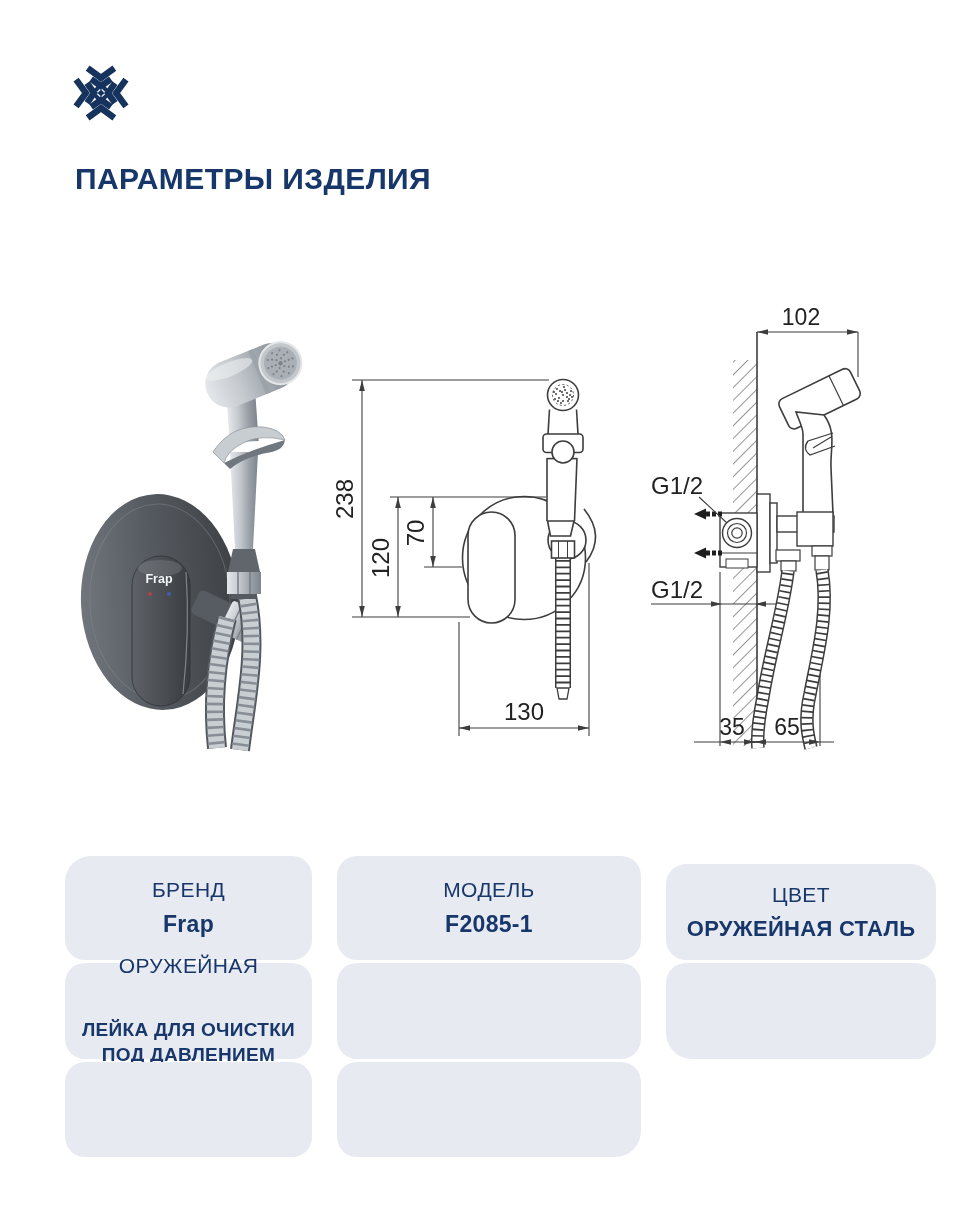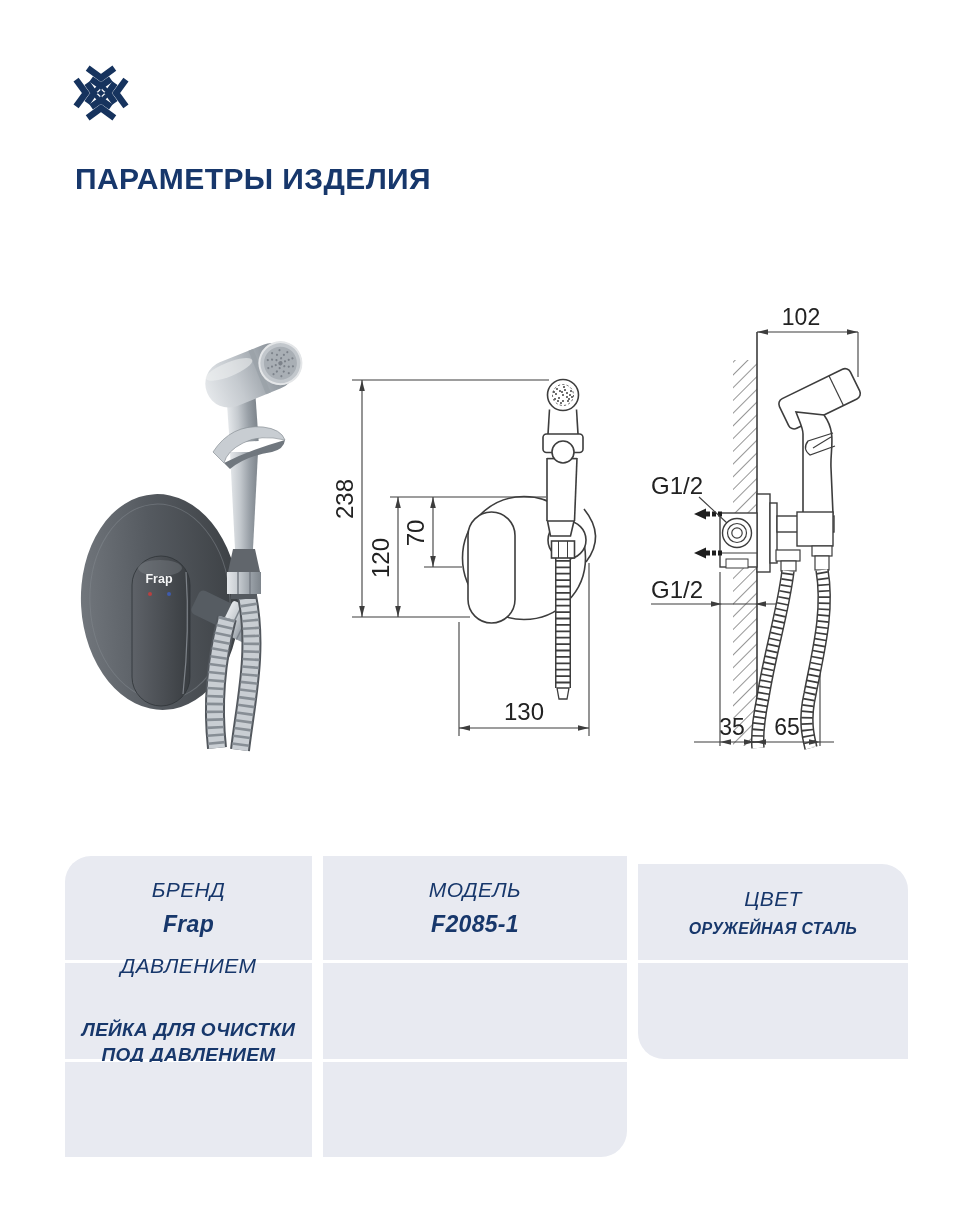--- a/index.html
+++ b/index.html
@@ -15,27 +15,26 @@
   }
 
   .figures { position:absolute; left:0; top:295px; width:960px; height:475px; }
 
   
   .spec-table {
     position:absolute; left:65px; top:856px;
     display:grid;
     grid-template-columns:247px 304px 270px;
     grid-template-rows:104px 96px 95px;
-    gap:3px 11px;
-    font-style:italic;
+    gap:3px 25px;
   }
   .cell {
     background:#e8eaf1;
     display:flex; flex-direction:column; justify-content:center; align-items:center;
-    text-align:center; color:#17376b; padding:4px 10px;
+    text-align:center; color:#17376b; padding:4px 10px;border-radius:20px;
   }
   .cell .lbl { font-size:21px; font-weight:400; letter-spacing:.4px; }
   .cell .val { font-size:23px; font-weight:700; margin-top:9px; letter-spacing:.3px; }
   .cell .val.small { font-size:19px; line-height:1.3; max-width:235px;margin-top:40px; }
   .tl { border-top-left-radius:26px; }
   .tr { border-top-right-radius:26px;margin-top:8px; }
   .bl { border-bottom-left-radius:26px; }
   .br { border-bottom-right-radius:26px; }
 
   svg text { font-family:"Liberation Sans", sans-serif; }
@@ -346,25 +345,25 @@
     <div class="cell tl">
       <div class="lbl">БРЕНД</div>
       <div class="val">Frap</div>
     </div>
     <div class="cell">
       <div class="lbl">МОДЕЛЬ</div>
       <div class="val">F2085-1</div>
     </div>
     <div class="cell tr">
       <div class="lbl">ЦВЕТ</div>
-      <div class="val" style="font-size:16px">ОРУЖЕЙНАЯ СТАЛЬ</div>
+      <div class="val" style="font-size:22px">ОРУЖЕЙНАЯ СТАЛЬ</div>
     </div>
 
     <div class="cell">
-      <div class="lbl">ДАВЛЕНИЕМ</div>
+      <div class="lbl">ОРУЖЕЙНАЯ</div>
       <div class="val small">ЛЕЙКА ДЛЯ ОЧИСТКИ ПОД ДАВЛЕНИЕМ</div>
     </div>
     <div class="cell empty">
       
       
     </div>
 
     <div class="cell bl empty">
       
       

